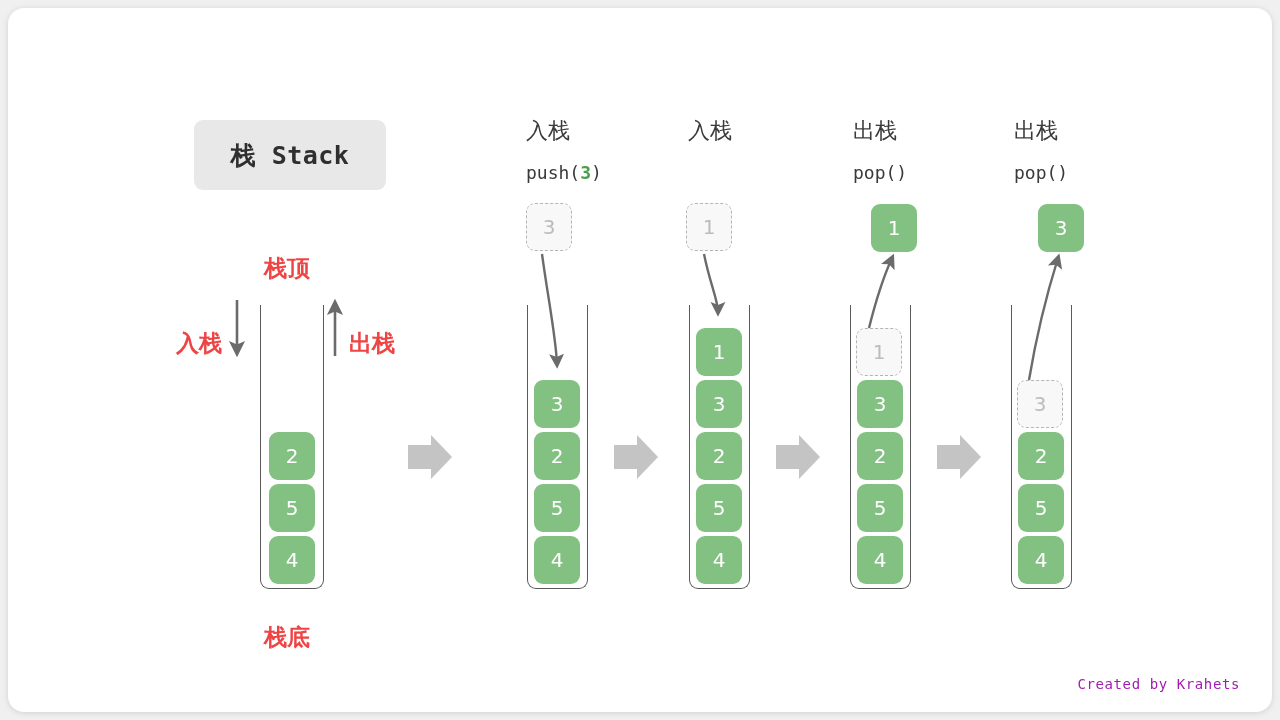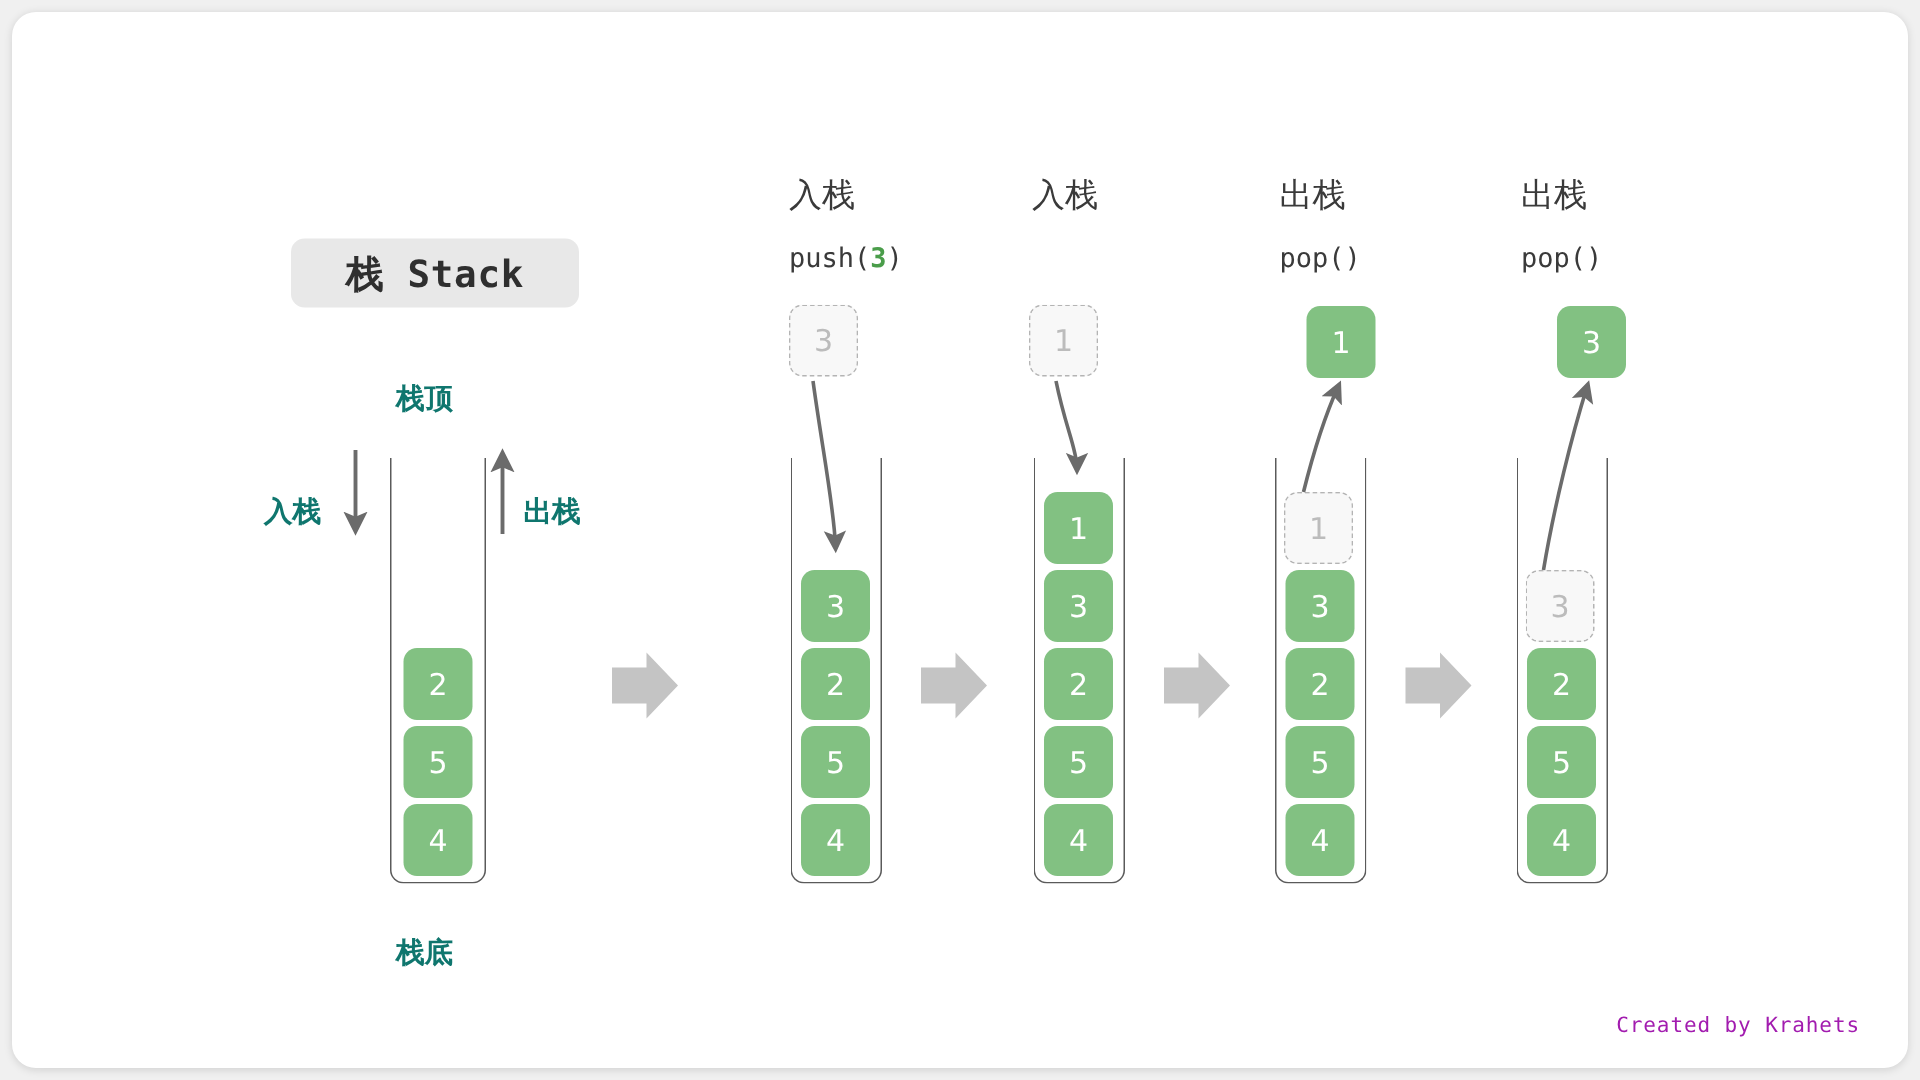--- a/index.html
+++ b/index.html
@@ -31,44 +31,43 @@
     box-shadow: 0 1px 6px rgba(0,0,0,0.13);
     overflow: hidden;
   }
 
   
   #title-chip {
     position: absolute;
     left: 186px;
     top: 112px;
     width: 192px;
-    height: 46px;
+    height: 70px;
     background: #e8e8e8;
     border-radius: 9px;
     display: flex;
     align-items: center;
     justify-content: center;
-    margin-top: 39px;
   }
   #title-chip .t {
     font-family: "DejaVu Sans Mono", "Liberation Mono", monospace;
     font-size: 25px;
     font-weight: bold;
     color: #2f2f2f;
     letter-spacing: 0.5px;
     white-space: nowrap;
   }
 
   
   .cn-label {
     position: absolute;
     font-family: "DejaVu Sans", "Liberation Sans", sans-serif;
-    font-size: 19px;
+    font-size: 23px;
     font-weight: bold;
-    color: #0f766e;
+    color: #ef4444;
     white-space: nowrap;
   }
 
   
   .col-head {
     position: absolute;
     width: 160px;
     text-align: left;
     white-space: nowrap;
   }

